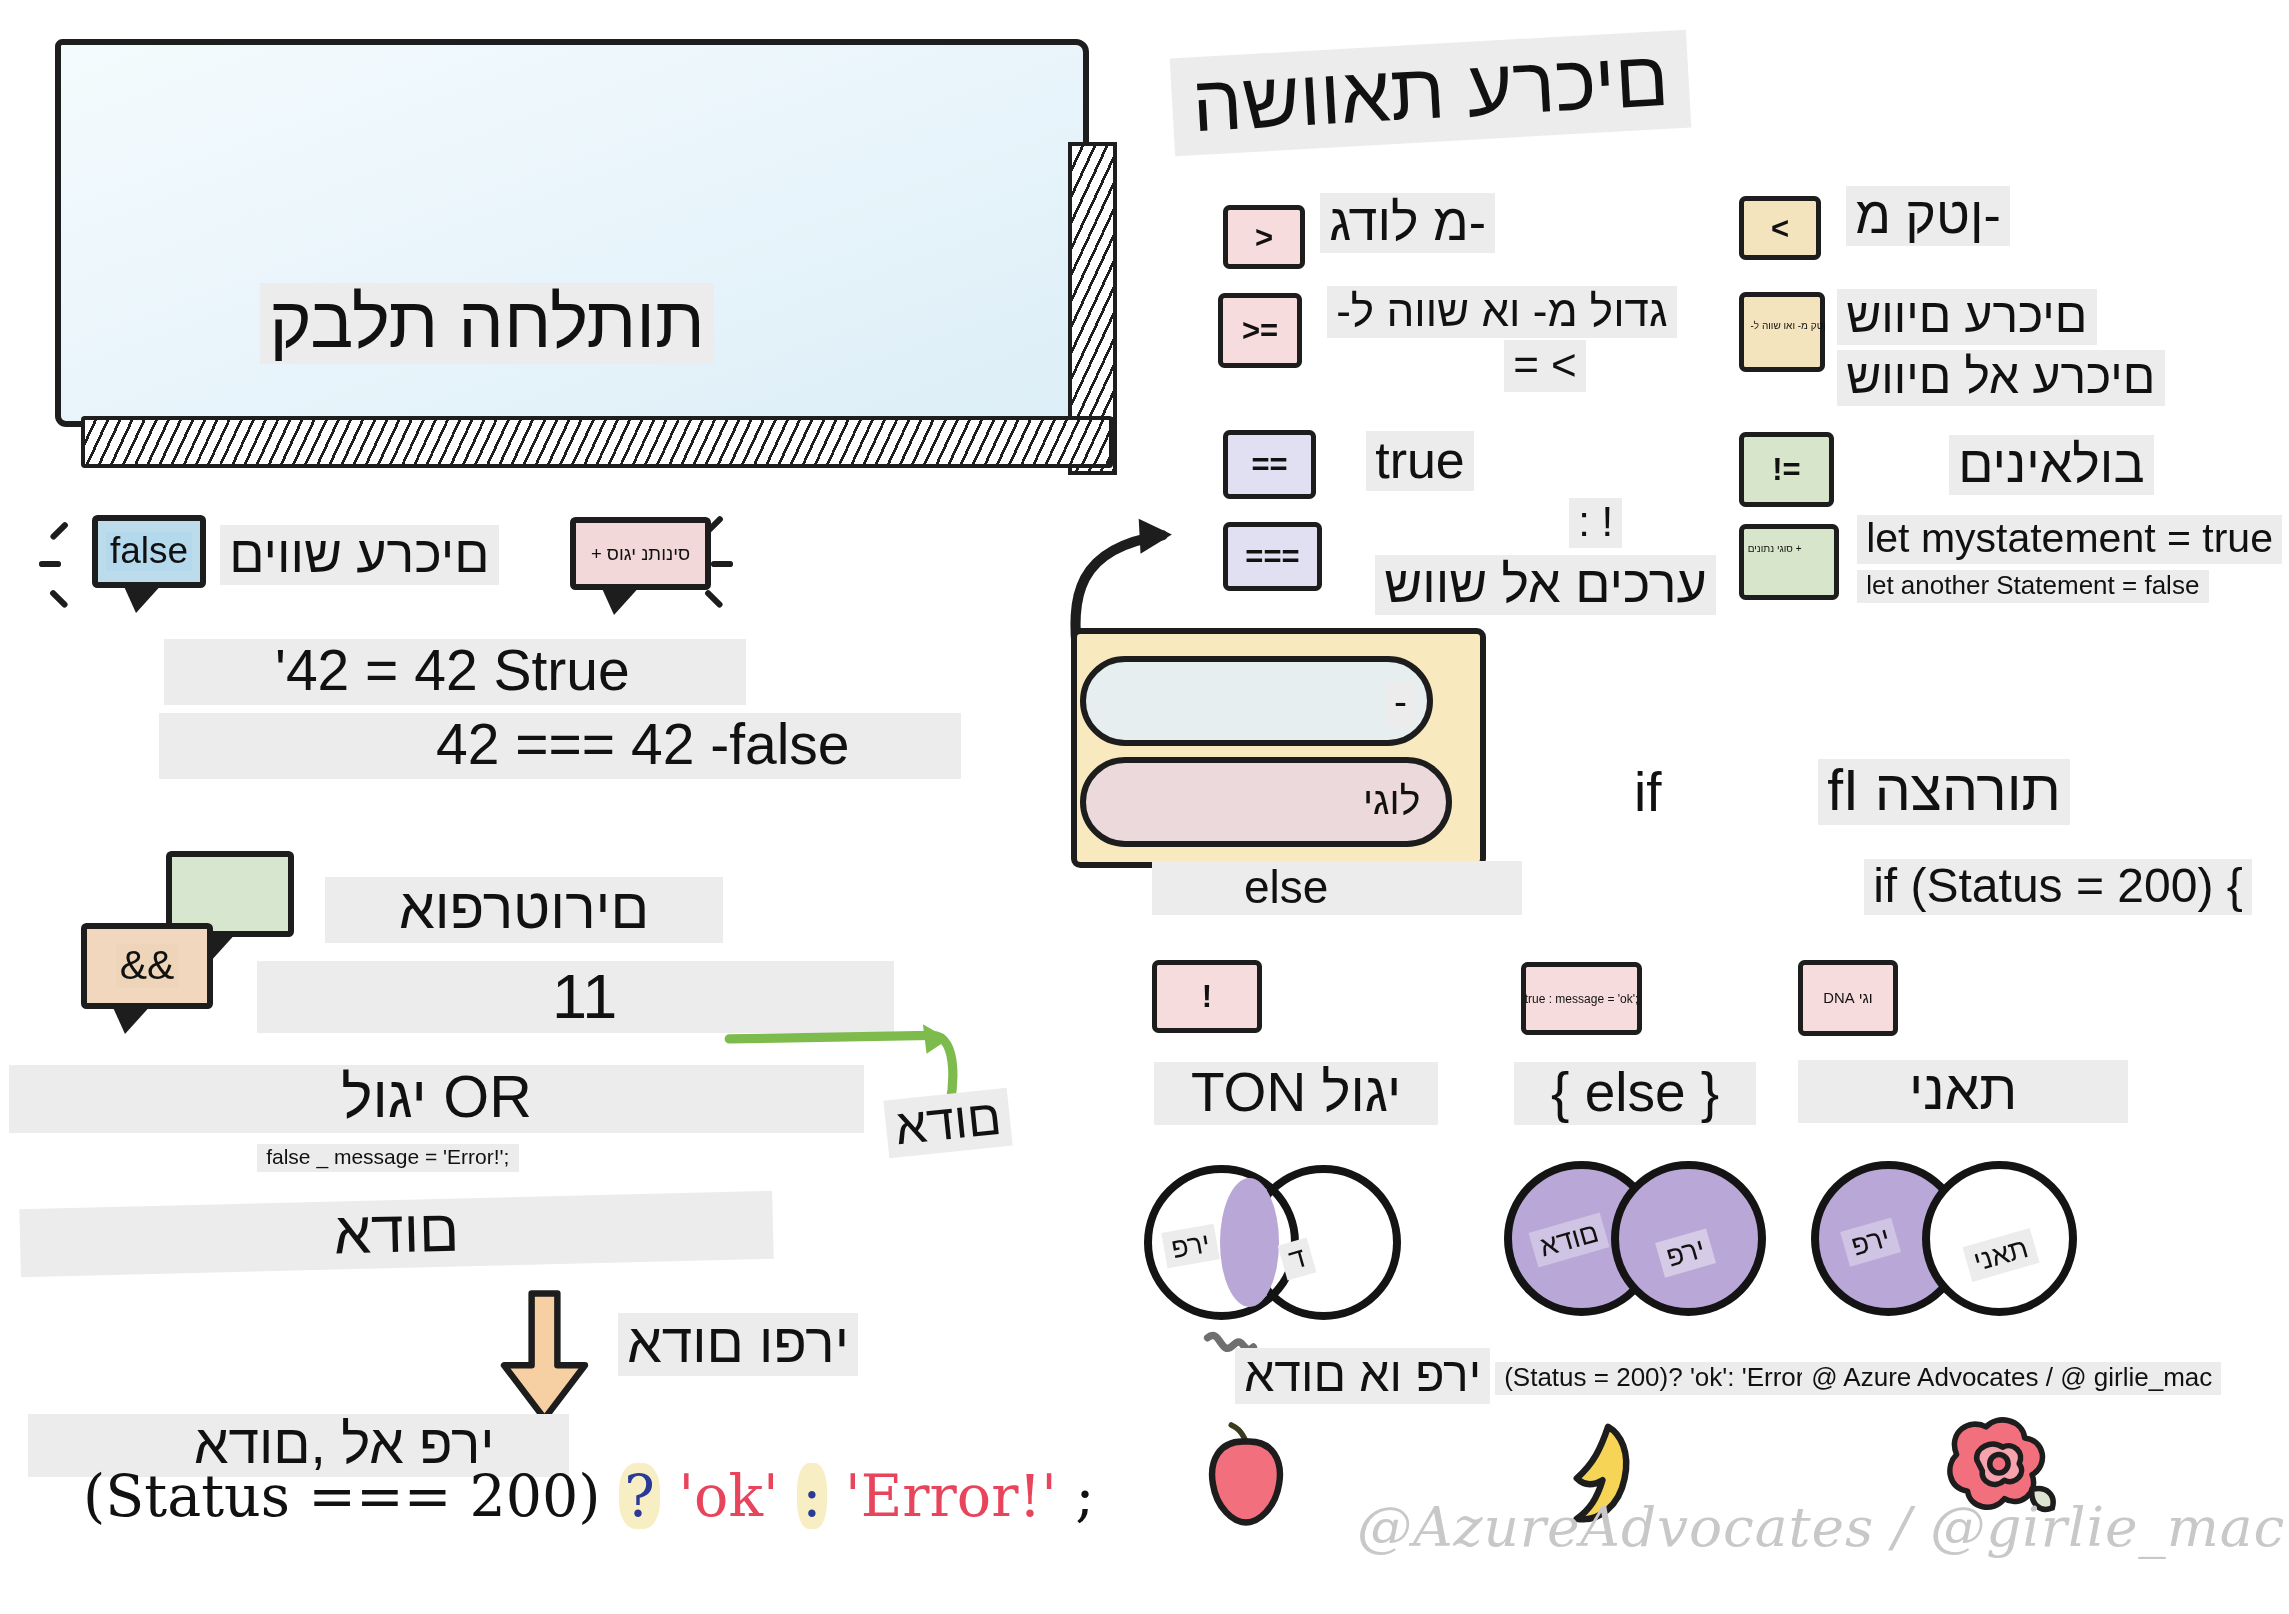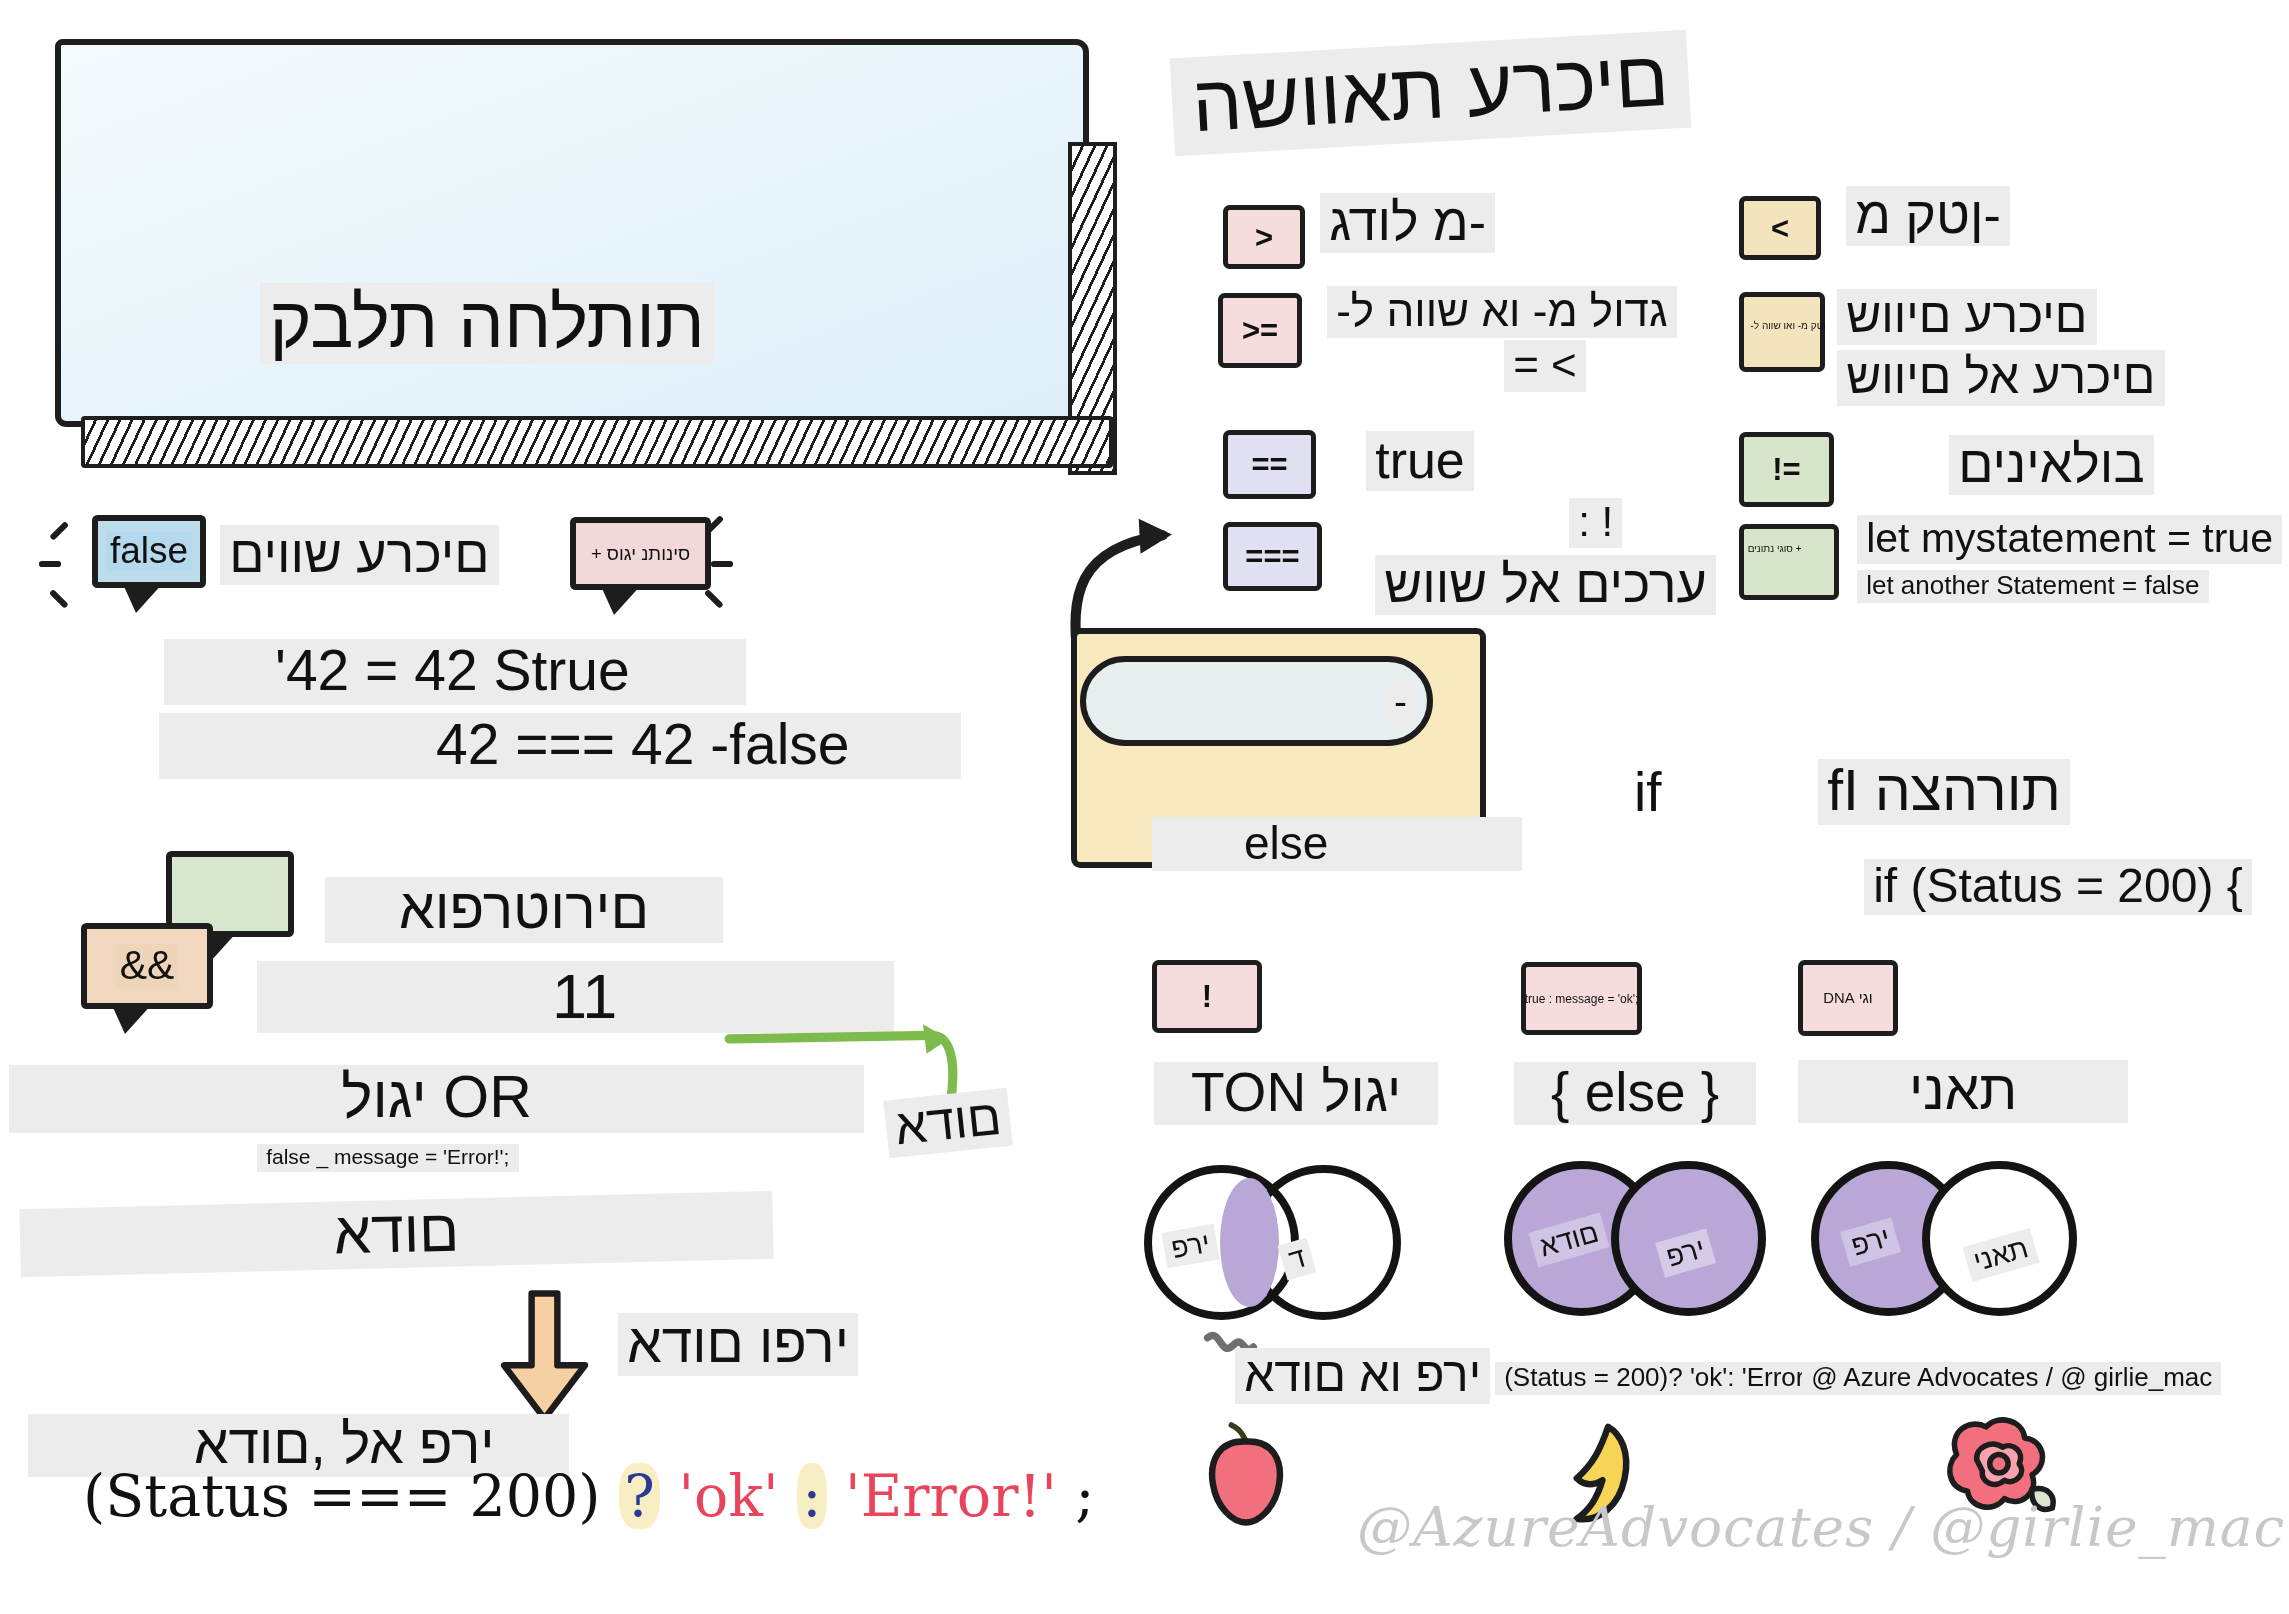--- a/index.html
+++ b/index.html
@@ -234,29 +234,32 @@
   <path d="M94 16 L130 33 L96 54 Z" fill="#1d1d1d"></path>
 </svg>
 
 <div class="abs" id="flow">
   <div class="frame"></div>
 
   <div class="lobe" style="left:9.2px;top:28px;width:341px;background:#e7eef0;">
     <span class="plate" style="position:absolute;right:11px;top:18.5px;font-size:39px;">-</span>
   </div>
 
+  <div class="lobe" style="left:9.2px;top:129px;width:360px;background:#ecd9dc;">
+    <span class="plate rtl" style="position:absolute;right:16.6px;top:16.6px;font-size:39px;background:#ecd9dc;">לוגי</span>
+  </div>
 </div>
 
 <div class="bluemark" style="left:1560px;top:672px;width:65px;height:92px;"></div>
 <div class="pinkmark" style="left:1617px;top:746px;width:72px;height:111px;"></div>
 <div class="abs" style="left:1634px;top:760px;font-size:55px;">
   <span>if</span>
 </div>
 
-<div class="abs" style="left:1108px;top:816px;font-size:46px;padding-left:44px;">
+<div class="abs" style="left:1108px;top:860px;font-size:46px;padding-left:44px;">
   <span class="plate" style="padding-right:194px;padding-left:92px;">else</span>
 </div>
 
 <div class="abs" style="left:1818px;top:757px;font-size:57px;">
   <span class="plate rtl">תורהצה If</span>
 </div>
 <div class="abs" style="left:1864px;top:858px;font-size:48px;">
   <span class="plate">if (Status = 200) {</span>
 </div>
 

